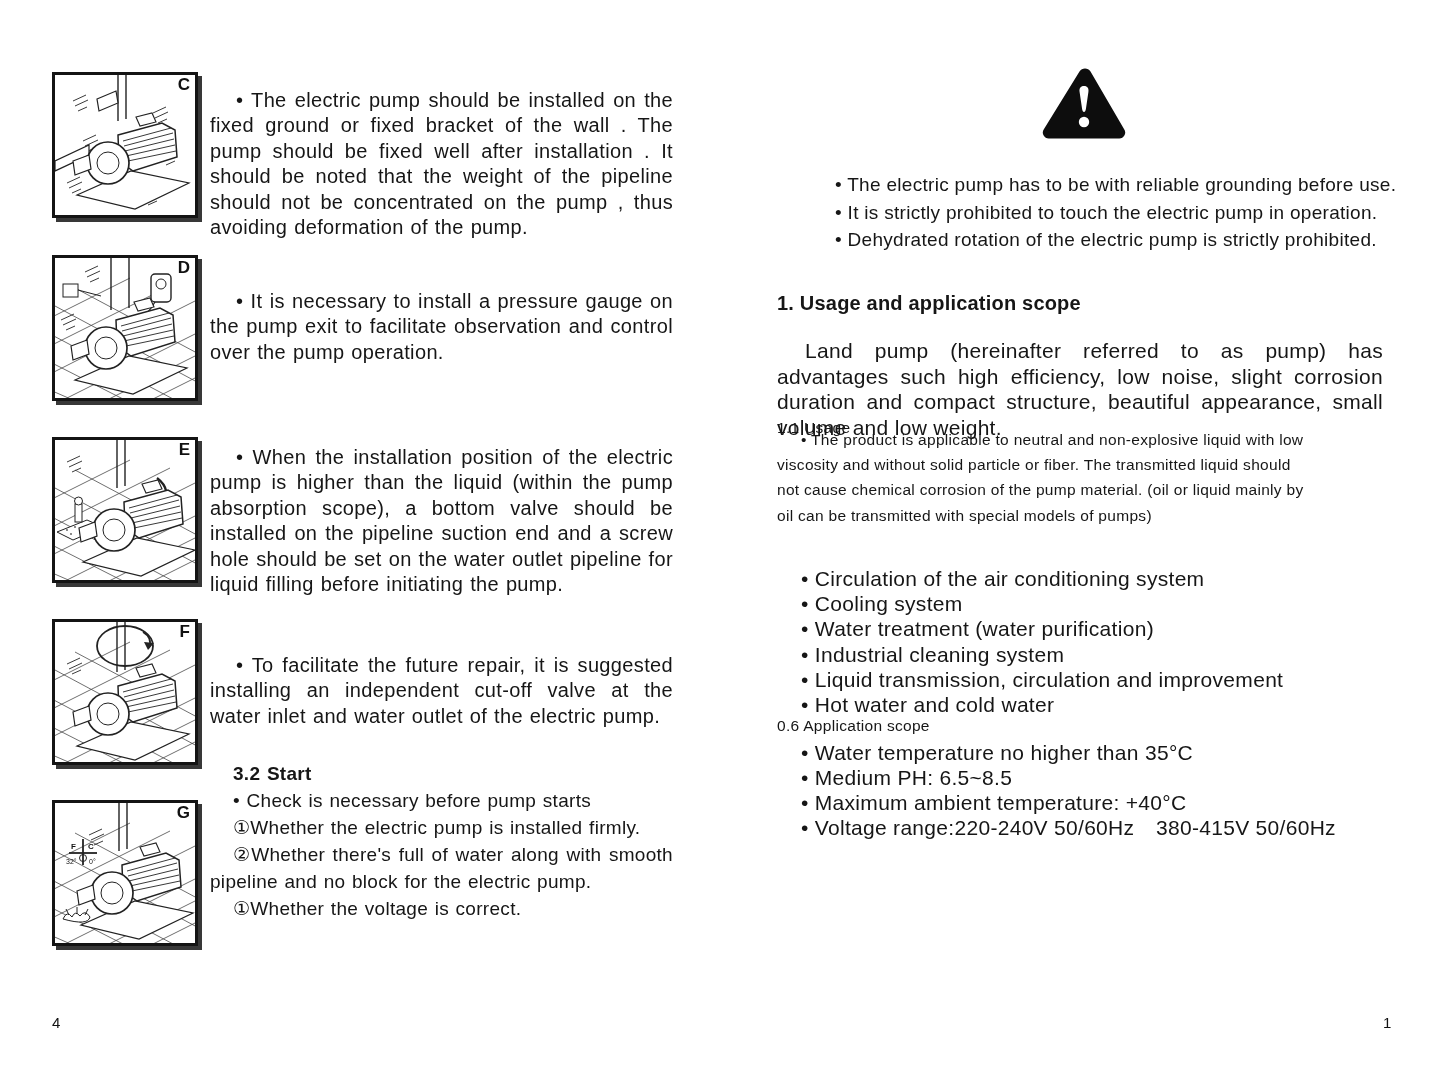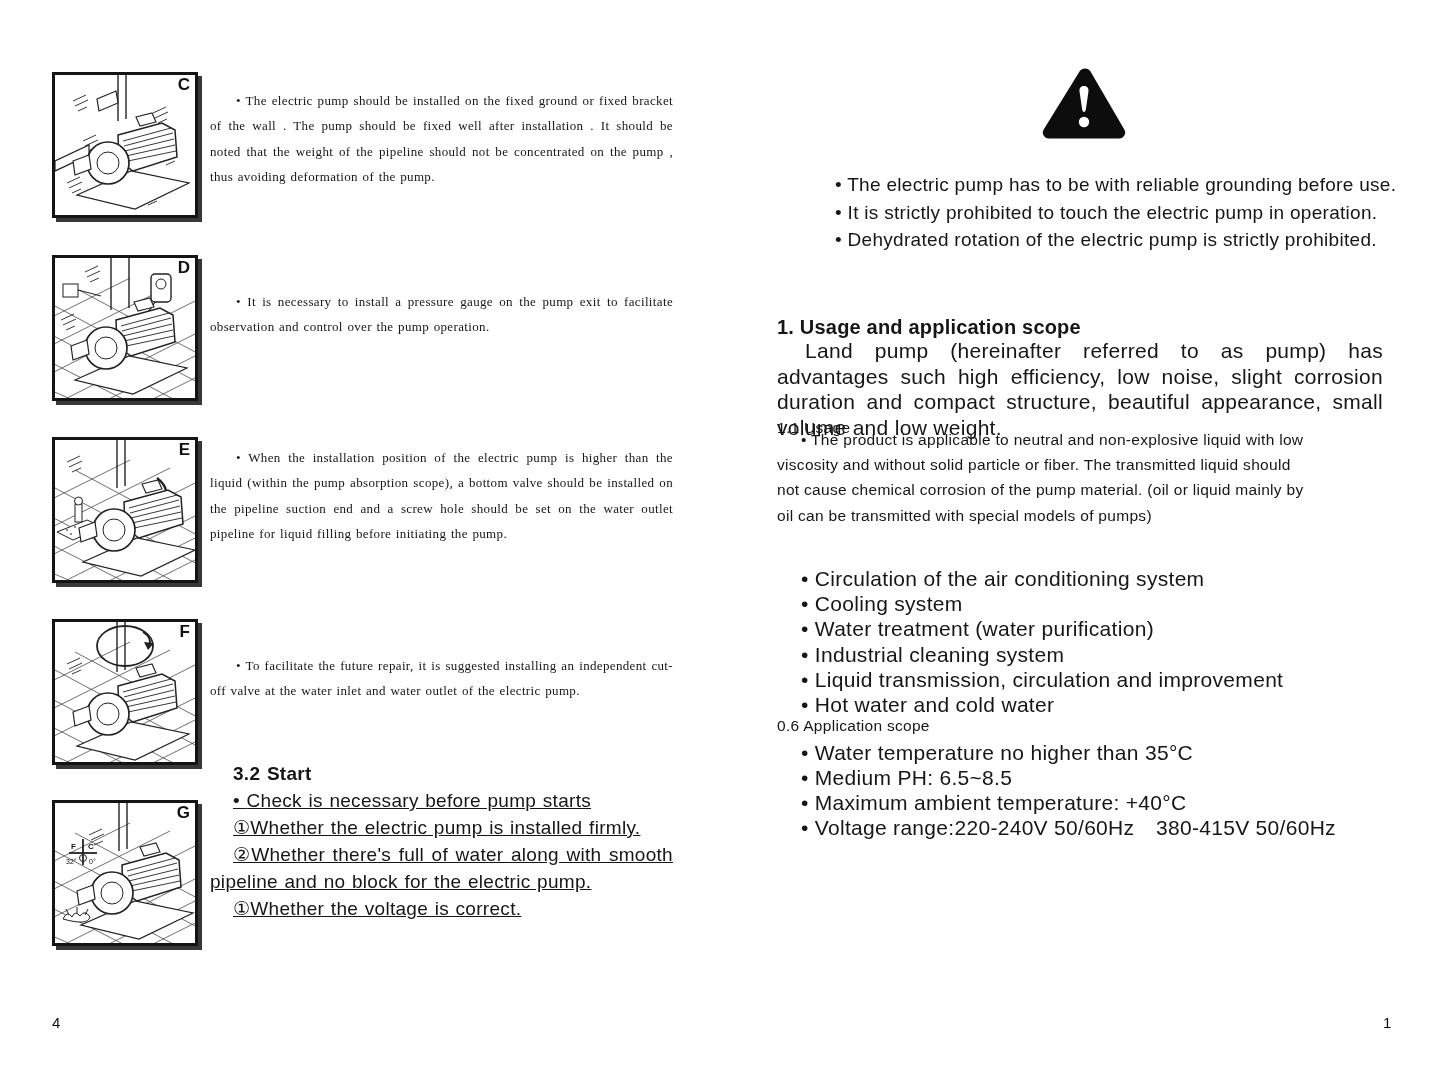--- a/index.html
+++ b/index.html
@@ -21,49 +21,49 @@
   }
   .fig-frame svg { display:block; width:140px; height:140px; }
   .fig-label {
     position:absolute; top:0px; right:5px;
     font-weight:bold; font-size:17px; color:#111; line-height:20px;
   }
 
   
   .cap {
     position:absolute; left:210px; width:463px;
-    font-size:13px; line-height:25.4px;
+    font-size:20px; line-height:25.4px;
     letter-spacing:0.35px; word-spacing:1px;
-    text-align:justify; color:#161616;font-family:Liberation Serif, serif;
+    text-align:justify; color:#161616;
   }
   .cap p { text-indent:26px; }
   .b { display:inline; }
 
   .start-block {
     position:absolute; left:210px; top:760px; width:463px;
     font-size:19px; line-height:27px;
     letter-spacing:0.3px; word-spacing:1px;
     text-align:justify;
   }
-  .start-block .ind { text-indent:23px;text-decoration:underline; }
+  .start-block .ind { text-indent:23px; }
   .start-block .bold { font-weight:bold; text-indent:23px; }
 
   .page-num { position:absolute; font-size:15px; color:#111; }
   .page-num.pl { left:52px; top:1014px; }
   .page-num.pr { left:1383px; top:1014px; }
 
   
   .warn-icon { position:absolute; left:1040px; top:66px; width:88px; height:76px; }
   .warn-list {
     position:absolute; left:835px; top:171px;
     font-size:19px; line-height:27.5px; letter-spacing:0.3px;
   }
   .r-head {
     position:absolute; left:777px; top:292px;
-    font-size:20px; font-weight:bold; letter-spacing:0.2px;margin-top:24px;
+    font-size:20px; font-weight:bold; letter-spacing:0.2px;
   }
   .r-intro {
     position:absolute; left:777px; top:338px; width:606px;
     font-size:21px; line-height:25.5px; letter-spacing:0.3px;
     text-align:justify; text-indent:28px;
   }
   .r-sub { position:absolute; left:777px; font-size:15.5px; letter-spacing:0.3px; }
   .sub-usage { top:419px; }
   .sub-scope { top:717px; }
   .usage-para {

